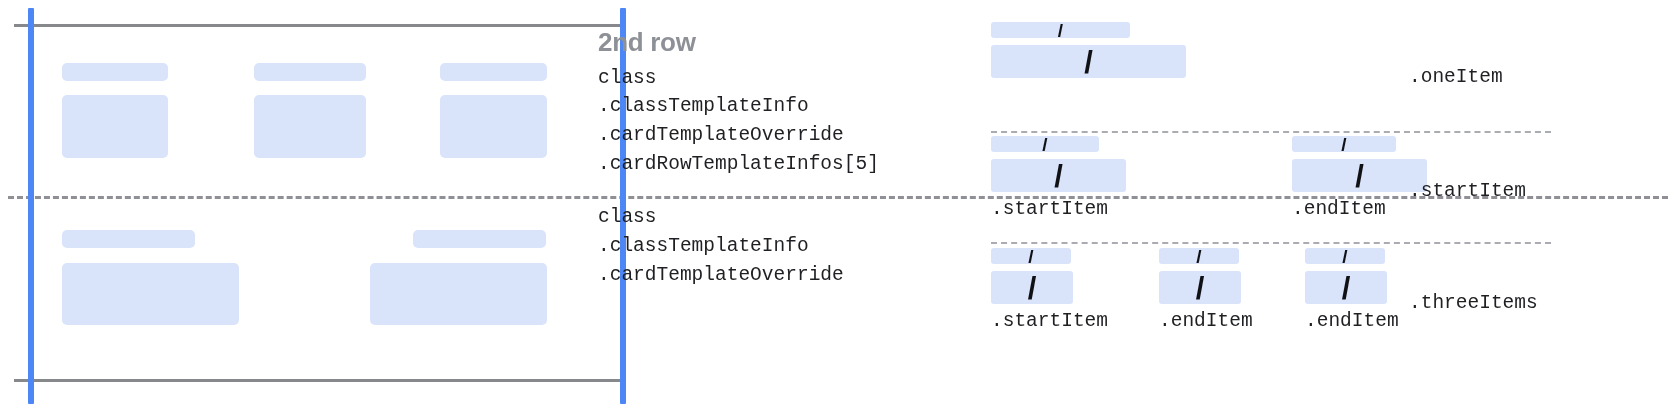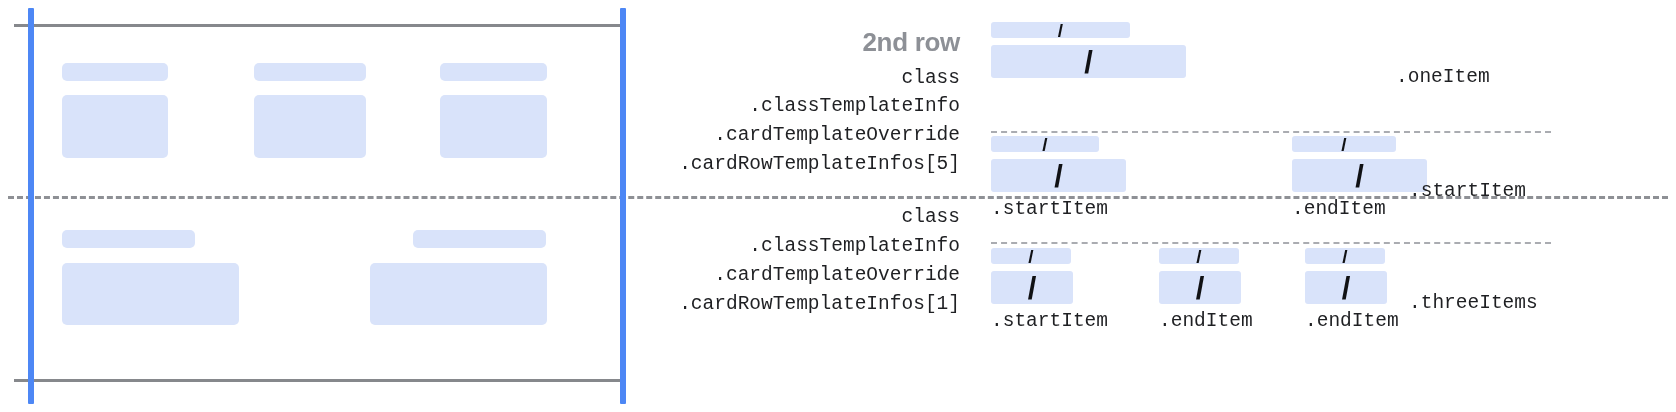--- a/index.html
+++ b/index.html
@@ -58,23 +58,22 @@
 
   .ph {
     position: absolute;
     background: #d9e3fa;
     border-radius: 5px;
   }
 
   
   .mid-col {
     position: absolute;
-    left: 620px;
+    left: 598px;
     width: 340px;
-    text-align: right;
   }
   .mid-col.row2 { top: 28px; }
   .mid-col.row3 { top: 203px; }
 
   .row-title {
     font-family: "Liberation Sans", sans-serif;
     font-size: 26px;
     font-weight: bold;
     color: #8d9096;
     line-height: 1.1;
@@ -193,21 +192,20 @@
     <div class="code-line">class</div>
     <div class="code-line">.classTemplateInfo</div>
     <div class="code-line">.cardTemplateOverride</div>
     <div class="code-line">.cardRowTemplateInfos[5]</div>
   </div>
 
   <div class="mid-col row3">
     <div class="code-line">class</div>
     <div class="code-line">.classTemplateInfo</div>
     <div class="code-line">.cardTemplateOverride</div>
-    <div class="code-line">.cardRowTemplateInfos[1]</div>
   </div>
 
   <div class="right-area">
     <div class="variant-sep s1"></div>
     <div class="variant-sep s2"></div>
 
     <div class="variant v1" id="variant-0">
         <div class="slot" style="left: 6px; top: 0px;">
           <div class="bar-small" style="width: 139px;">
             <span class="slash">/</span>
@@ -260,18 +258,18 @@
           <div class="bar-small" style="width: 80px;">
             <span class="slash">/</span>
           </div>
           <div class="bar-big" style="width: 82px;">
             <span class="slash">/</span>
           </div>
           <div class="slot-label">.endItem</div>
         </div>
       </div>
 
-    <div class="variant-label" id="variant-label-0" style="left: 411px; top: 66px;">.oneItem</div>
+    <div class="variant-label" id="variant-label-0" style="left: 424px; top: 66px;">.oneItem</div>
     <div class="variant-label" id="variant-label-1" style="left: 424px; top: 180px;">.startItem</div>
     <div class="variant-label" id="variant-label-2" style="left: 424px; top: 292px;">.threeItems</div>
   </div>
 
 </div>
 
 </body></html>

